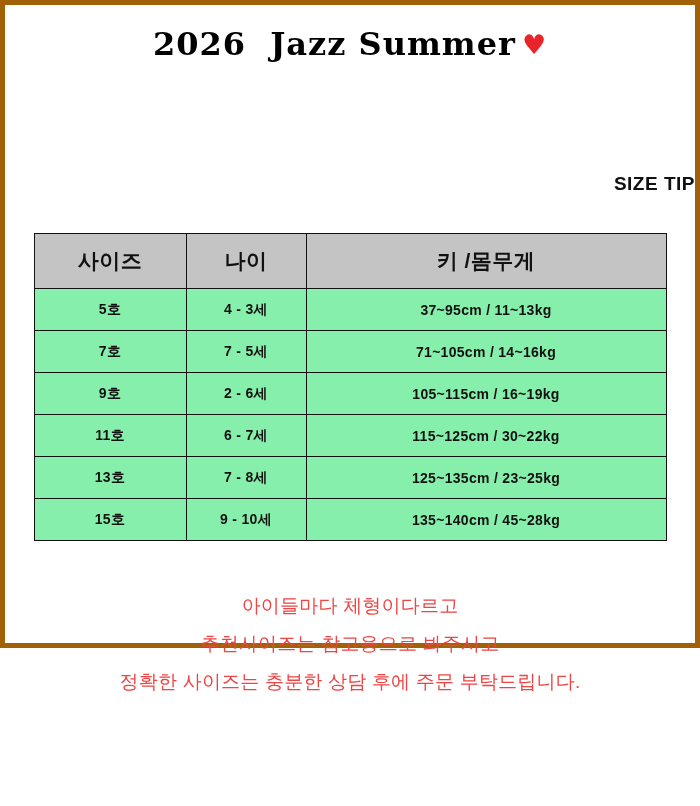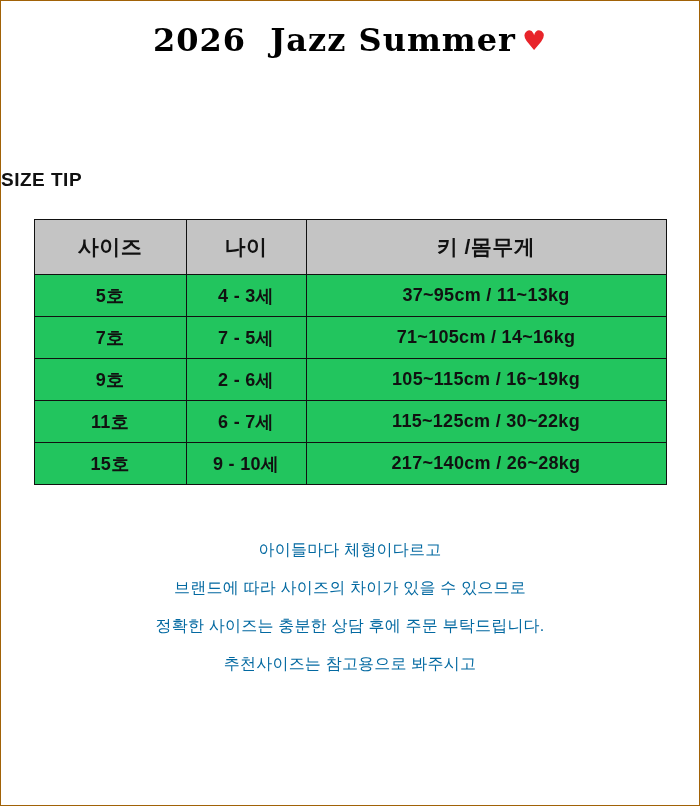--- a/index.html
+++ b/index.html
@@ -10,23 +10,23 @@
     width: 700px;
     height: 806px;
     background: #ffffff;
     font-family: "Liberation Sans", sans-serif;
     color: #111111;
     overflow: hidden;
     position: relative;
   }
   .page {
     width: 700px;
-    height: 806px;
+    height: 648px;
     box-sizing: border-box;
-    border: 1px solid #a16207;
+    border: 5px solid #a16207;
     position: relative;
     background: #ffffff;
   }
 
   .title {
     text-align: center;
     font-family: "DejaVu Serif", serif;
     font-weight: bold;
     font-size: 32px;
     letter-spacing: 1px;
@@ -35,64 +35,64 @@
     white-space: pre;
   }
   .title .heart {
     color: #e8242a;
     font-size: 27px;
     vertical-align: 1px;
     margin-left: 6px;
   }
 
   .subtitle {
-    text-align: left;
+    text-align: right;
     font-weight: bold;
     font-size: 19px;
     color: #111111;
     margin-top: 110px;
     letter-spacing: 0.5px;
   }
 
   table.sizetable {
     border-collapse: collapse;
-    margin: 28px auto 0 auto;
+    margin: 38px auto 0 auto;
     width: 632px;
     table-layout: fixed;
   }
   table.sizetable th,
   table.sizetable td {
     border: 1px solid #111111;
     text-align: center;
     font-weight: bold;
     color: #111111;
   }
   table.sizetable thead th {
     background: #c4c4c4;
     font-size: 21px;
     height: 52px;
     letter-spacing: 0.5px;
   }
   table.sizetable tbody td {
-    background: #22c55e;
-    font-size: 18px;
+    background: #86efac;
+    font-size: 14px;
     height: 39px;
     letter-spacing: 0.3px;
   }
   .col-size { width: 152px; }
   .col-age  { width: 120px; }
   .col-hw   { width: 360px; }
 
   .notes {
     margin-top: 46px;
     text-align: center;
   }
   .notes .note-line {
-    font-size: 16px;
-    color: #0369a1;
+    font-size: 19px;
+    color: #ef4444;
     line-height: 38px;
     letter-spacing: 0.2px;
   }
 </style>
 </head>
 <body>
 
 <div class="page">
 
   <div class="title"><span>2026  Jazz Summer</span><span class="heart">♥</span></div>
@@ -127,27 +127,31 @@
         <td>9호</td>
         <td>2 - 6세</td>
         <td>105~115cm / 16~19kg</td>
       </tr>
       <tr>
         <td>11호</td>
         <td>6 - 7세</td>
         <td>115~125cm / 30~22kg</td>
       </tr>
       <tr>
+        <td>13호</td>
+        <td>7 - 8세</td>
+        <td>125~135cm / 23~25kg</td>
+      </tr>
+      <tr>
         <td>15호</td>
         <td>9 - 10세</td>
-        <td>217~140cm / 26~28kg</td>
+        <td>135~140cm / 45~28kg</td>
       </tr>
     </tbody>
   </table>
 
   <div class="notes">
     <div class="note-line">아이들마다 체형이다르고</div>
-    <div class="note-line">브랜드에 따라 사이즈의 차이가 있을 수 있으므로</div>
+    <div class="note-line">추천사이즈는 참고용으로 봐주시고</div>
     <div class="note-line">정확한 사이즈는 충분한 상담 후에 주문 부탁드립니다.</div>
-    <div class="note-line">추천사이즈는 참고용으로 봐주시고</div>
   </div>
 
 </div>
 
 </body></html>

